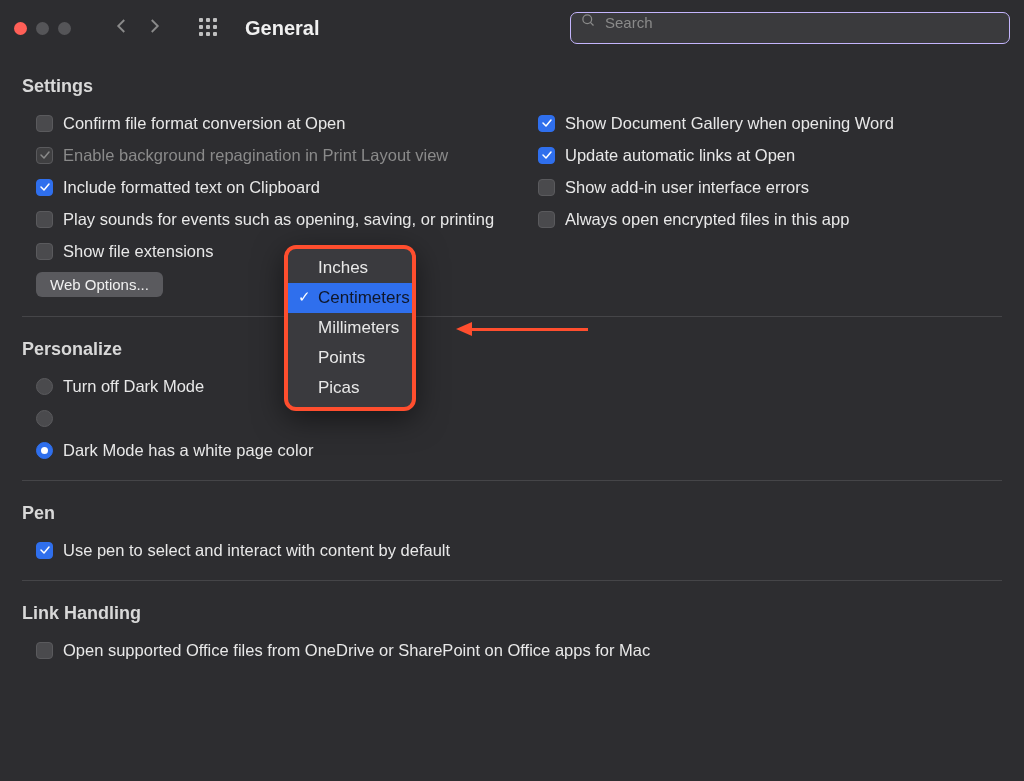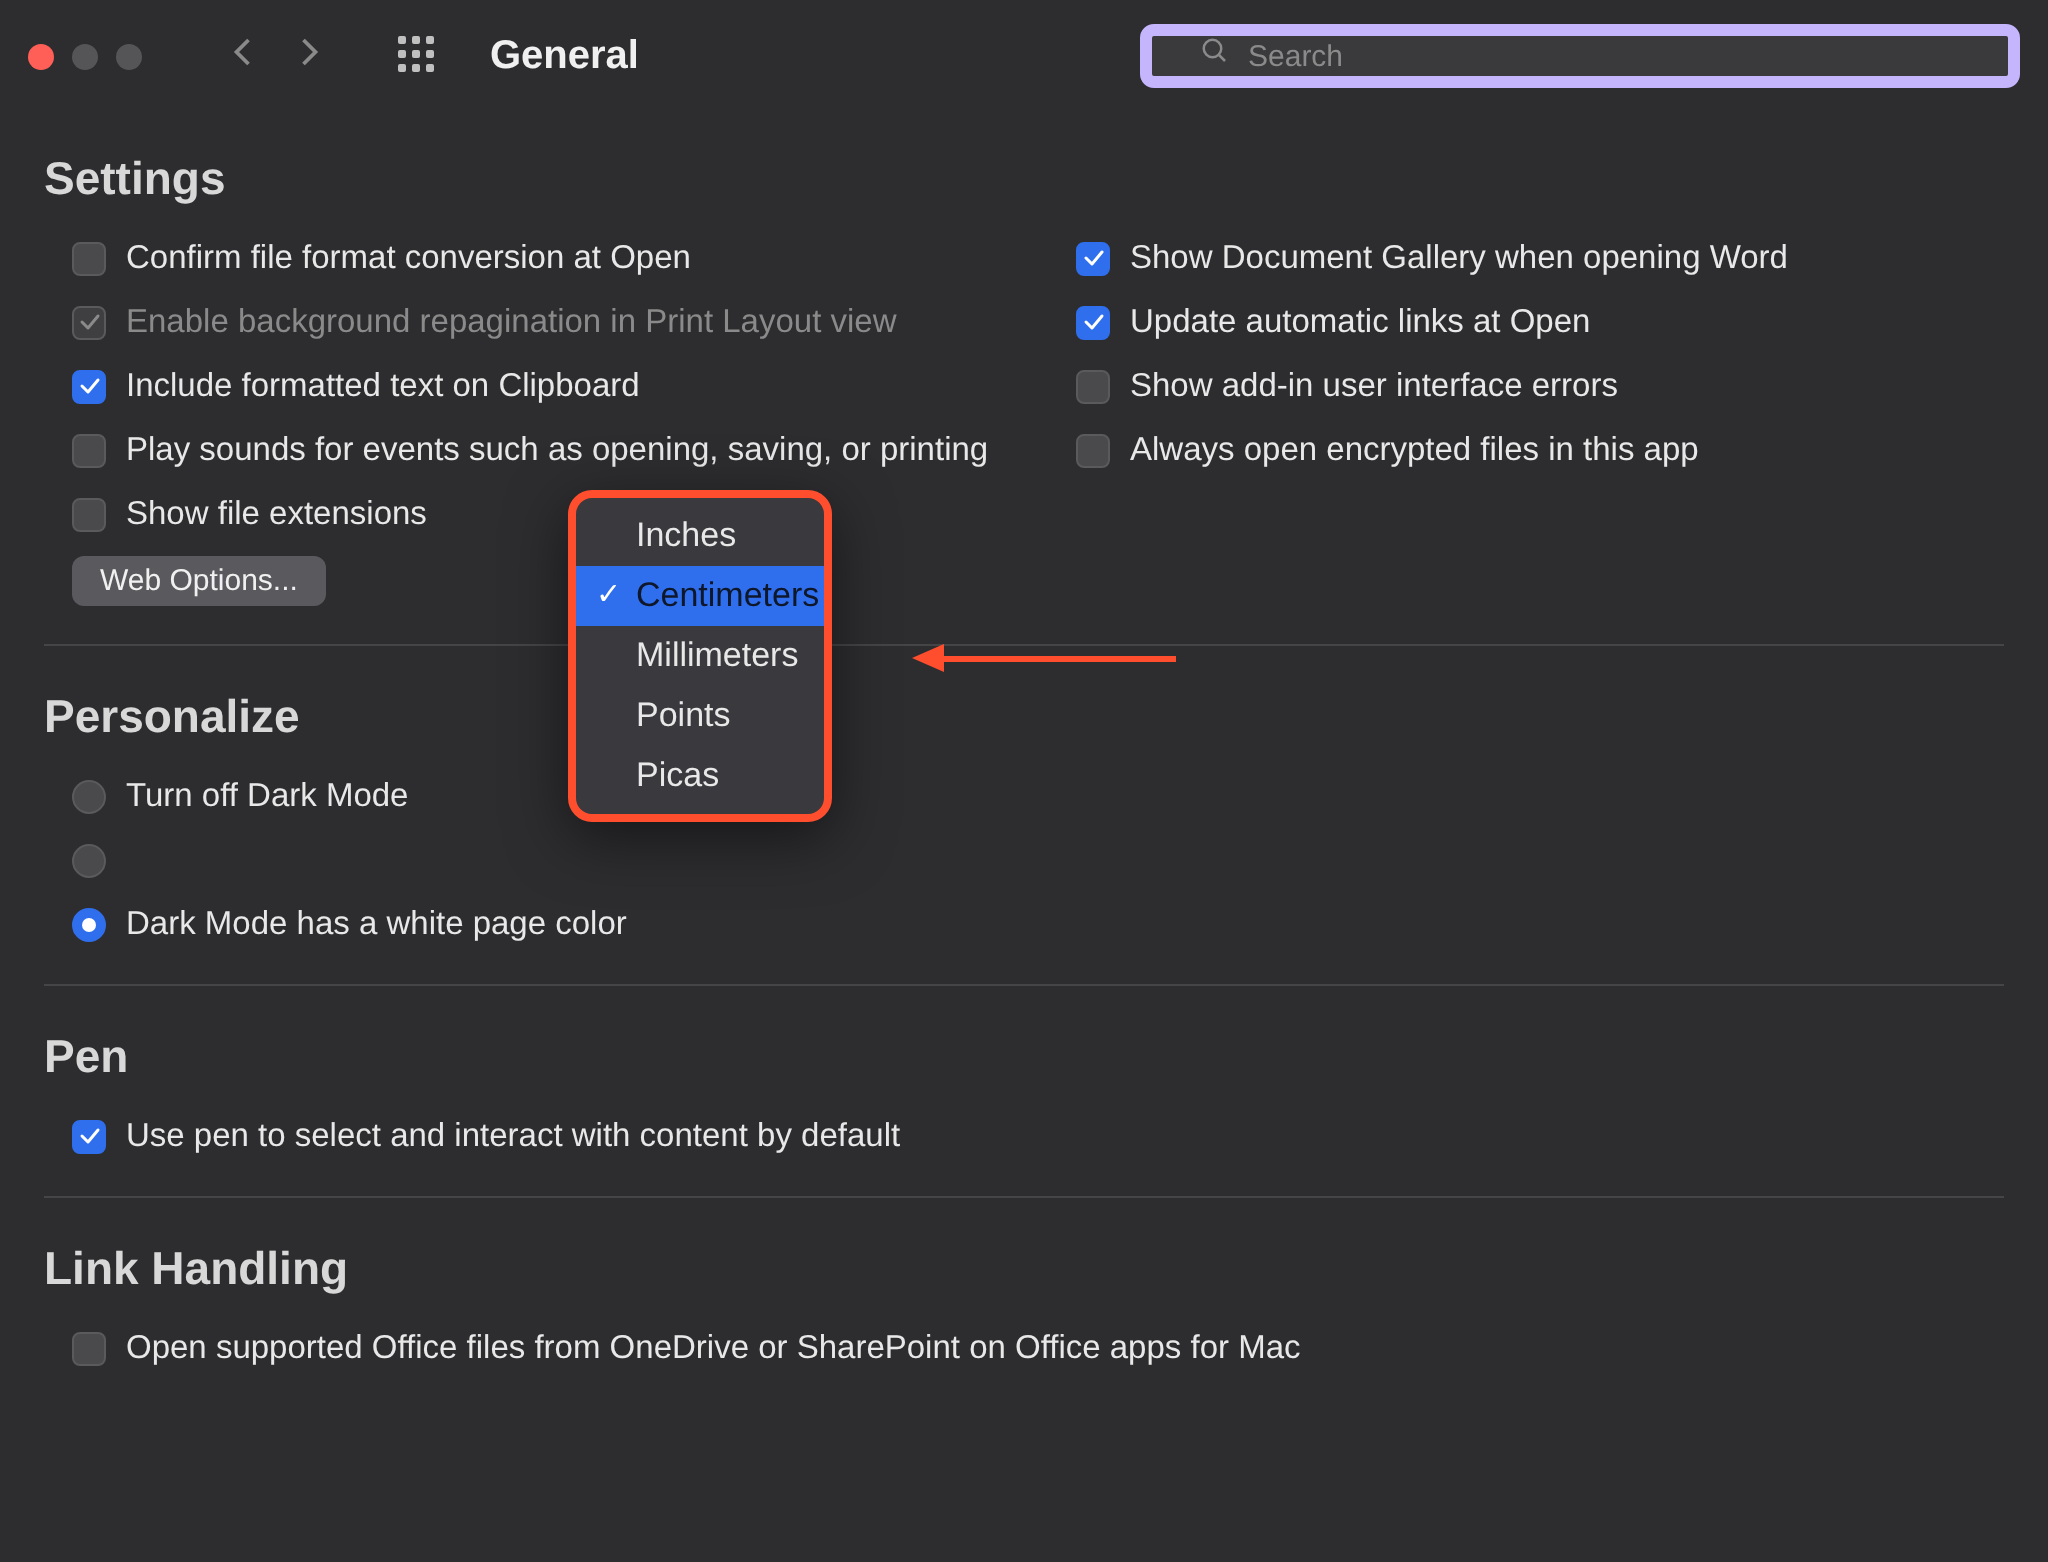--- a/index.html
+++ b/index.html
@@ -30,31 +30,31 @@
   .dot{width:13px;height:13px;border-radius:50%;}
   .dot.red{background:#ff5f57;}
   .dot.grey{background:#555558;}
   .nav{display:flex;gap:14px;margin-left:24px;}
   .nav svg{width:18px;height:18px;fill:none;stroke:#8a8a8a;stroke-width:2.5;}
   .grid-icon{width:20px;height:20px;display:grid;grid-template-columns:repeat(3,4px);
     grid-template-rows:repeat(3,4px);gap:3px;margin-left:18px;}
   .grid-icon span{background:#c0c0c0;border-radius:1px;}
   .title{font-size:20px;font-weight:600;color:#f0f0f0;margin-left:8px;}
   .spacer{flex:1;}
-  .search{display:flex;align-items:flex-end;background:var(--search-bg);
-    border-radius:7px;height:32px;width:440px;padding:0 24px;gap:7px;
-    border:6px solid #c4b5fd;}
+  .search{display:flex;align-items:flex-start;background:var(--search-bg);
+    border-radius:7px;height:32px;width:440px;padding:0 10px;gap:7px;
+    border:1px solid #c4b5fd;}
   .search svg{width:15px;height:15px;fill:none;stroke:#8a8a8a;stroke-width:2;}
   .search input{flex:1;background:transparent;border:none;outline:none;
     color:var(--text);font-size:15px;}
   .search input::placeholder{color:#8a8a8a;}
 
   
   .content{padding:12px 22px 0 22px;}
-  .section-title{font-size:23px;font-weight:600;color:var(--section);margin:22px 0 10px 0;}
+  .section-title{font-size:18px;font-weight:600;color:var(--section);margin:22px 0 10px 0;}
   .section-title.first{margin-top:8px;}
   .cols{display:flex;gap:24px;}
   .col{flex:1;}
   .row{display:flex;align-items:center;gap:10px;padding:5px 0 5px 14px;min-height:32px;}
   .row.plain{padding-left:14px;}
   .label{color:var(--text);}
   .label.dim{color:var(--text-dim);}
 
   
   .cbox{width:17px;height:17px;border-radius:4px;background:var(--check-off);

